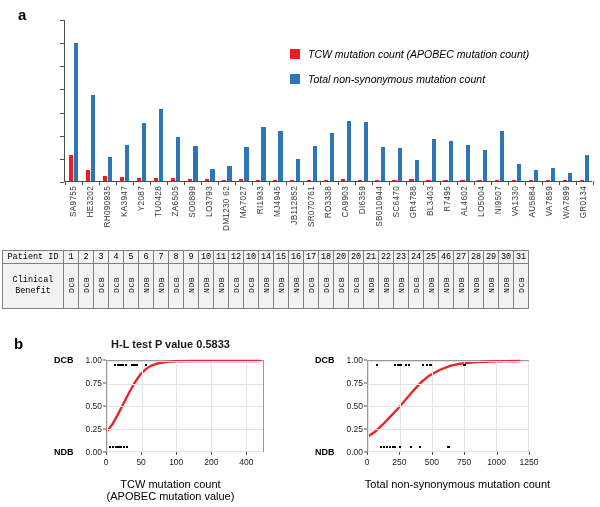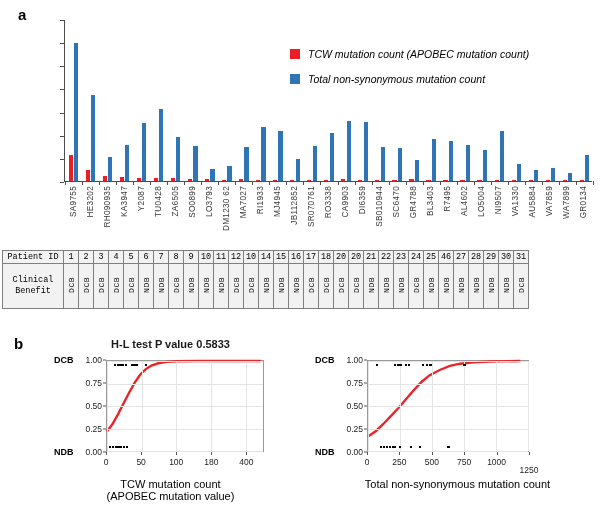--- a/index.html
+++ b/index.html
@@ -579,21 +579,21 @@
     <div class="ytl" style="top: 22px; left: 48px; width: 26px;">1.00</div>
     <div class="ytl-tick" style="top: 22px; left: 75px;"></div>
     <div class="cat-lab" style="top: 22px; left: 26px;">DCB</div>
     <div class="cat-lab" style="top: 114px; left: 26px;">NDB</div>
     <div class="xtl" style="left: 78px; top: 119px;">0</div>
     <div class="xtl-tick" style="left: 78px; top: 114px; position: absolute;"></div>
     <div class="xtl" style="left: 113.111px; top: 119px;">50</div>
     <div class="xtl-tick" style="left: 113.111px; top: 114px; position: absolute;"></div>
     <div class="xtl" style="left: 148.222px; top: 119px;">100</div>
     <div class="xtl-tick" style="left: 148.222px; top: 114px; position: absolute;"></div>
-    <div class="xtl" style="left: 183.333px; top: 119px;">180</div>
+    <div class="xtl" style="left: 183.333px; top: 119px;">200</div>
     <div class="xtl-tick" style="left: 183.333px; top: 114px; position: absolute;"></div>
     <div class="xtl" style="left: 218.444px; top: 119px;">400</div>
     <div class="xtl-tick" style="left: 218.444px; top: 114px; position: absolute;"></div>
   </div>
 
 <div class="logit-panel" id="logit-right">
   <div class="logit-plot">
     <svg class="curve" viewBox="0 0 100 100" preserveAspectRatio="none">
       <polyline id="curve-right" fill="none" stroke="#e8262a" stroke-width="2.4" vector-effect="non-scaling-stroke" points="0.00,84.00 4.80,78.00 9.60,70.00 14.40,61.00 19.20,52.00 24.00,42.00 28.80,32.00 33.60,23.00 38.40,16.00 44.80,10.00 51.20,5.50 57.60,3.00 65.60,1.50 76.00,0.50 95.20,0.00"></polyline>
     </svg>
@@ -647,15 +647,15 @@
     <div class="xtl" style="left: 52px; top: 119px;">0</div>
     <div class="xtl-tick" style="left: 52px; top: 114px; position: absolute;"></div>
     <div class="xtl" style="left: 84.4px; top: 119px;">250</div>
     <div class="xtl-tick" style="left: 84.4px; top: 114px; position: absolute;"></div>
     <div class="xtl" style="left: 116.8px; top: 119px;">500</div>
     <div class="xtl-tick" style="left: 116.8px; top: 114px; position: absolute;"></div>
     <div class="xtl" style="left: 149.2px; top: 119px;">750</div>
     <div class="xtl-tick" style="left: 149.2px; top: 114px; position: absolute;"></div>
     <div class="xtl" style="left: 181.6px; top: 119px;">1000</div>
     <div class="xtl-tick" style="left: 181.6px; top: 114px; position: absolute;"></div>
-    <div class="xtl" style="left: 214px; top: 127px;">1250</div>
+    <div class="xtl" style="left: 214px; top: 119px;">1250</div>
     <div class="xtl-tick" style="left: 214px; top: 114px; position: absolute;"></div>
   </div>
 
 </body></html>

